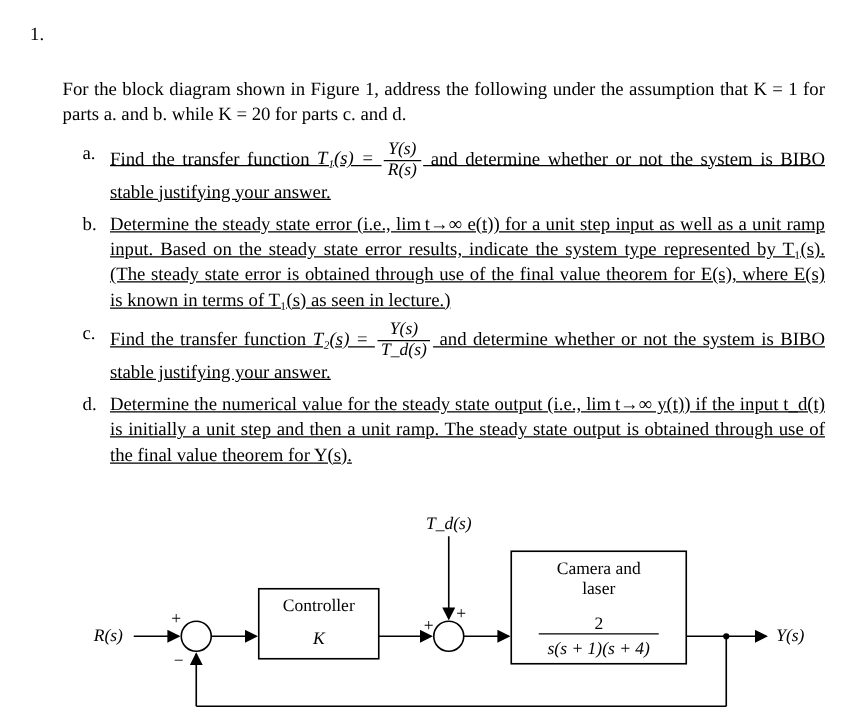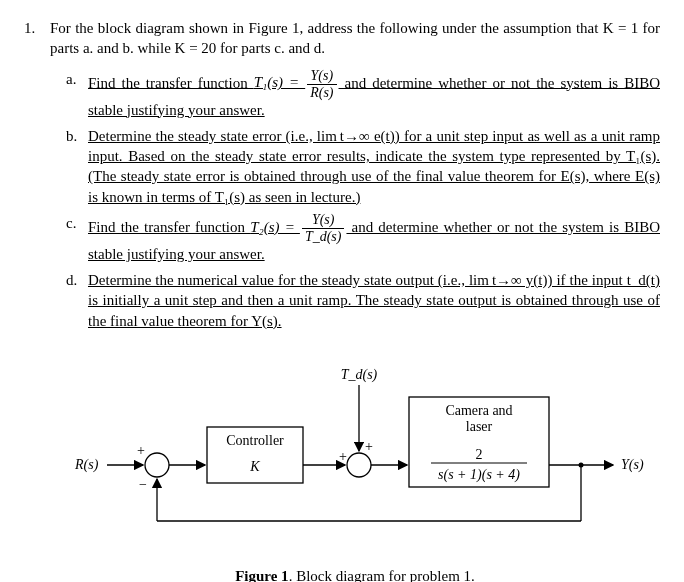--- a/index.html
+++ b/index.html
@@ -17,21 +17,21 @@
     display: flex;
     gap: 6px;
   }
   .num {
     flex: 0 0 auto;
     width: 20px;
   }
   .body {
     flex: 1 1 auto;
   }
-  .intro { text-align: justify; }
+  .intro { text-align: justify; margin-top: 44px; }
   .subparts {
     margin-top: 10px;
     padding-left: 16px;
   }
   .subpart {
     display: flex;
     gap: 6px;
     margin-bottom: 6px;
     text-align: justify;
   }

